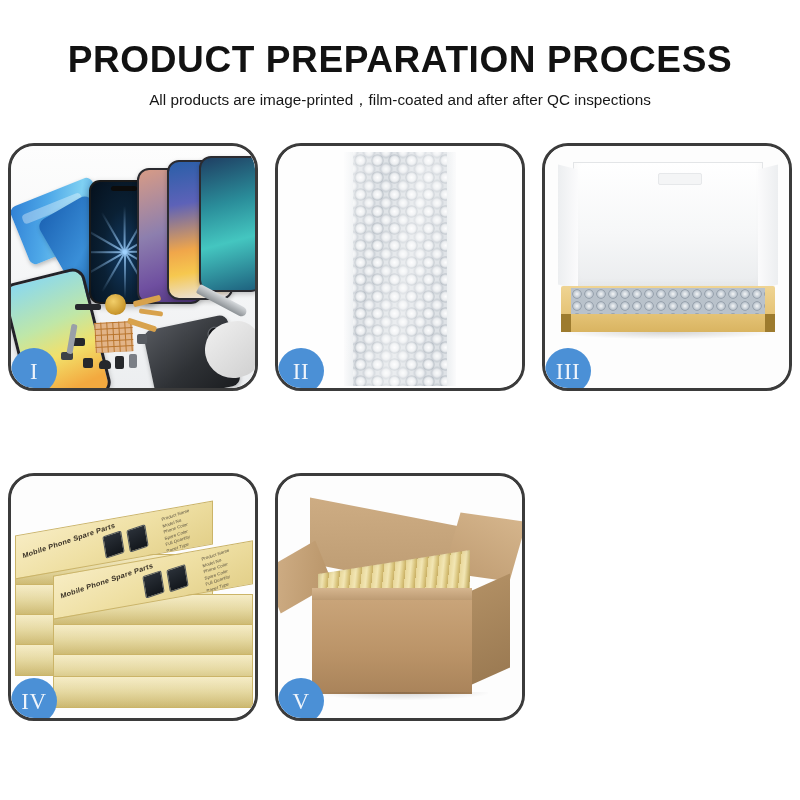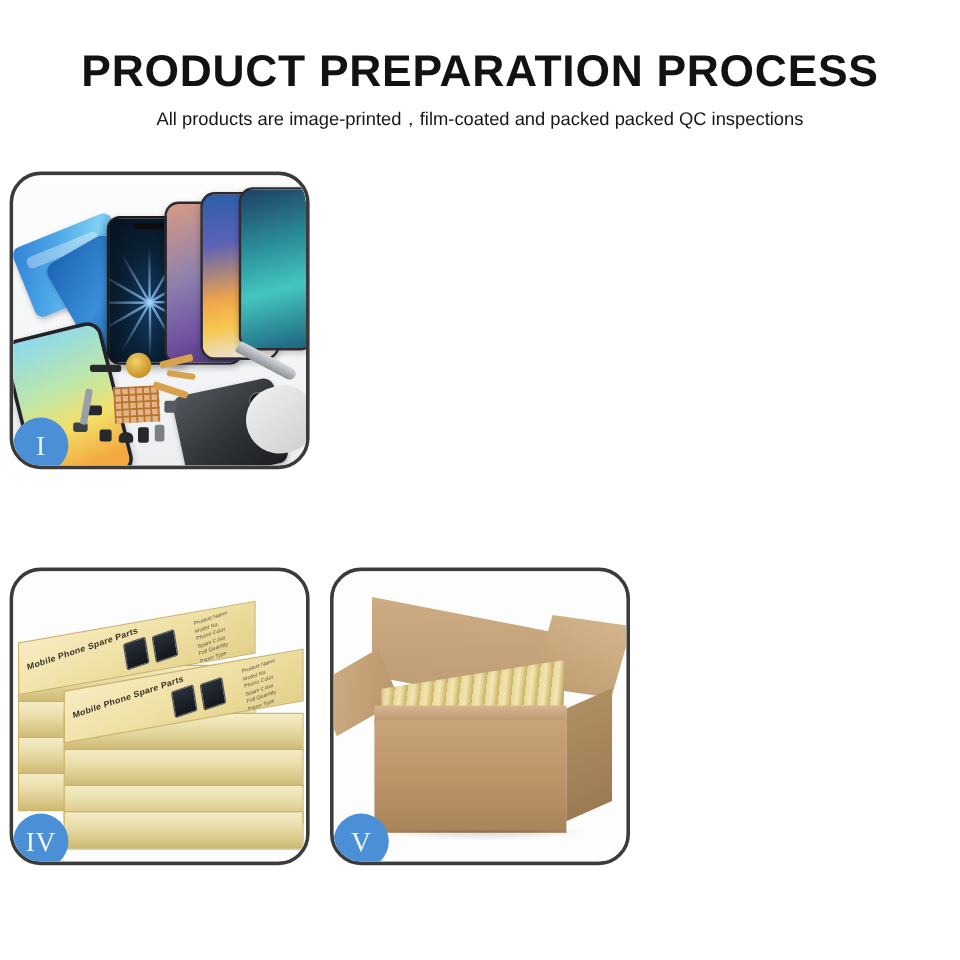--- a/index.html
+++ b/index.html
@@ -532,21 +532,21 @@
     background: radial-gradient(ellipse at 50% 0%, rgba(0,0,0,0.15), rgba(0,0,0,0) 78%);
   }
 </style>
 </head>
 <body>
 
 <div class="page">
 
   <div class="header">
     <h1 class="title">PRODUCT PREPARATION PROCESS</h1>
-    <p class="subtitle">All products are image-printed，film-coated and packed packed QC inspections</p>
+    <p class="subtitle">All products are image-printed，film-coated and after after QC inspections</p>
   </div>
 
   <div class="grid">
 
     <div class="panel">
       <div class="scene">
         <div class="p1-bg"></div>
         <div class="p1-film"></div>
         <div class="p1-film2"></div>
 
@@ -592,21 +592,48 @@
         <div class="flex-cable" style="left:128px;top:164px;width:24px;height:5px;transform:rotate(8deg);"></div>
         <div class="flex-cable" style="left:58px;top:178px;width=0;width:6px;height:30px;background:#9aa0a8;transform:rotate(10deg);"></div>
         <div class="flex-cable" style="left:116px;top:176px;width:30px;height:6px;transform:rotate(18deg);"></div>
 
         <div class="tweez"></div>
         <div class="finger"></div>
       </div>
       <div class="badge">I</div>
     </div>
 
-
+    <div class="panel">
+      <div class="scene">
+        <div class="p2-bg"></div>
+        <div class="bw-wrap">
+          <div class="bw-bubbles"></div>
+          <div class="bw-edgeL"></div>
+          <div class="bw-edgeR"></div>
+          <div class="bw-sheen"></div>
+        </div>
+      </div>
+      <div class="badge">II</div>
+    </div>
+
+    <div class="panel">
+      <div class="scene">
+        <div class="p3-bg"></div>
+        <div class="p3-lid">
+          <div class="p3-lidtab"></div>
+        </div>
+        <div class="p3-tray">
+          <div class="p3-tray-in"></div>
+          <div class="p3-tray-lipL"></div>
+          <div class="p3-tray-lipR"></div>
+        </div>
+        <div class="p3-shadow"></div>
+      </div>
+      <div class="badge">III</div>
+    </div>
 
     <div class="panel r2">
       <div class="scene">
         <div class="p4-bg"></div>
         <div class="stack">
 
           <div class="ybox" style="left:2px;top:56px;">
               <div class="side"></div>
             </div>
           <div class="ybox" style="left:2px;top:86px;">

